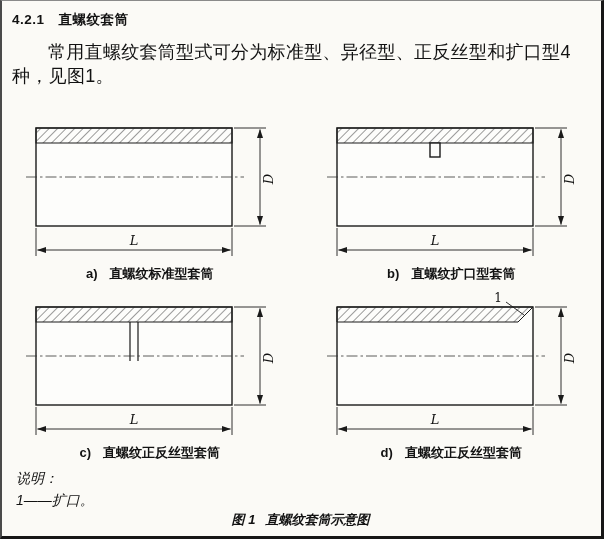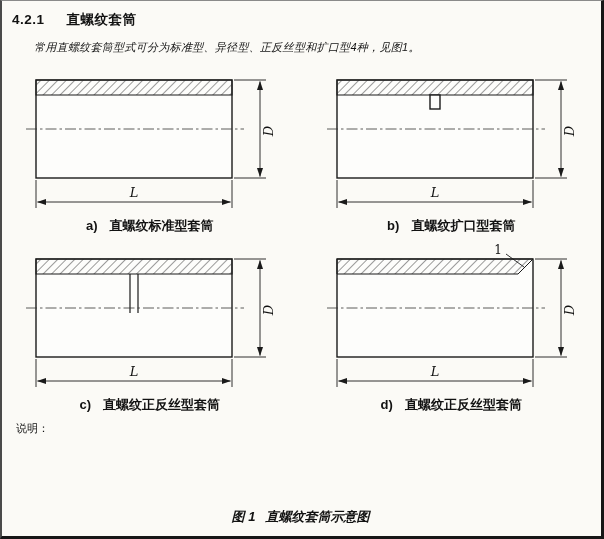--- a/index.html
+++ b/index.html
@@ -8,31 +8,31 @@
 
   .page {
     width:604px; height:539px; background:#fbfaf6; color:#121212;
     border-top:1px solid #8a8a8a; border-left:2px solid #4a4a4a;
     border-right:3px solid #161616; border-bottom:3px solid #161616;
     padding:10px 12px 6px 10px;
     display:flex; flex-direction:column; overflow:hidden;
   }
 
   .heading { font-size:13.5px; font-weight:bold; letter-spacing:0.5px; }
-  .heading .num { margin-right:22px; }
+  .heading .num { margin-right:14px; }
 
-  .intro { font-size:11px; margin:11px 0 5px; text-indent:2em; letter-spacing:0.3px;font-style:italic; }
+  .intro { font-size:18px; margin:11px 0 20px; text-indent:2em; letter-spacing:0.3px; }
 
   .grid { display:grid; grid-template-columns:1fr 1fr; column-gap:26px; row-gap:8px; margin-top:4px; }
   .fig { display:flex; flex-direction:column; align-items:center; }
   .fig svg { display:block; }
   .figlabel { font-size:13px; font-weight:bold; margin-top:1px; }
   .figlabel .figkey { margin-right:12px; }
 
-  .notes { font-size:11px; margin:6px 0 0 4px; line-height:1.55; }
+  .notes { font-size:14px; margin:6px 0 0 4px; line-height:1.55;font-style:italic; }
 
   .caption { margin-top:auto; text-align:center; font-size:13px; font-weight:bold; padding-bottom:4px;font-style:italic; }
   .caption .cap-prefix { margin-right:10px; }
 
   svg .body   { fill:#fdfdfb; stroke:#1a1a1a; stroke-width:1.4; }
   svg .band   { stroke:#1a1a1a; stroke-width:1; }
   svg .cline  { stroke:#333;   stroke-width:0.8; stroke-dasharray:11 3 2.5 3; }
   svg .ext    { stroke:#1a1a1a; stroke-width:0.9; }
   svg .dim    { stroke:#1a1a1a; stroke-width:0.9; }
   svg .edge   { stroke:#1a1a1a; stroke-width:1.2; fill:none; }
@@ -170,17 +170,18 @@
           <text class="dimlabel" x="120" y="133" text-anchor="middle">L</text>
         </g>
       </svg>
       <figcaption class="figlabel"><span class="figkey">d)</span><span>直螺纹正反丝型套筒</span></figcaption>
     </figure>
 
   </div>
 
   <div class="notes">
     <div>说明：</div>
+    <div>1——扩口。</div>
   </div>
 
   <div class="caption"><span class="cap-prefix">图 1</span><span>直螺纹套筒示意图</span></div>
 
 </div>
 
 </body></html>

